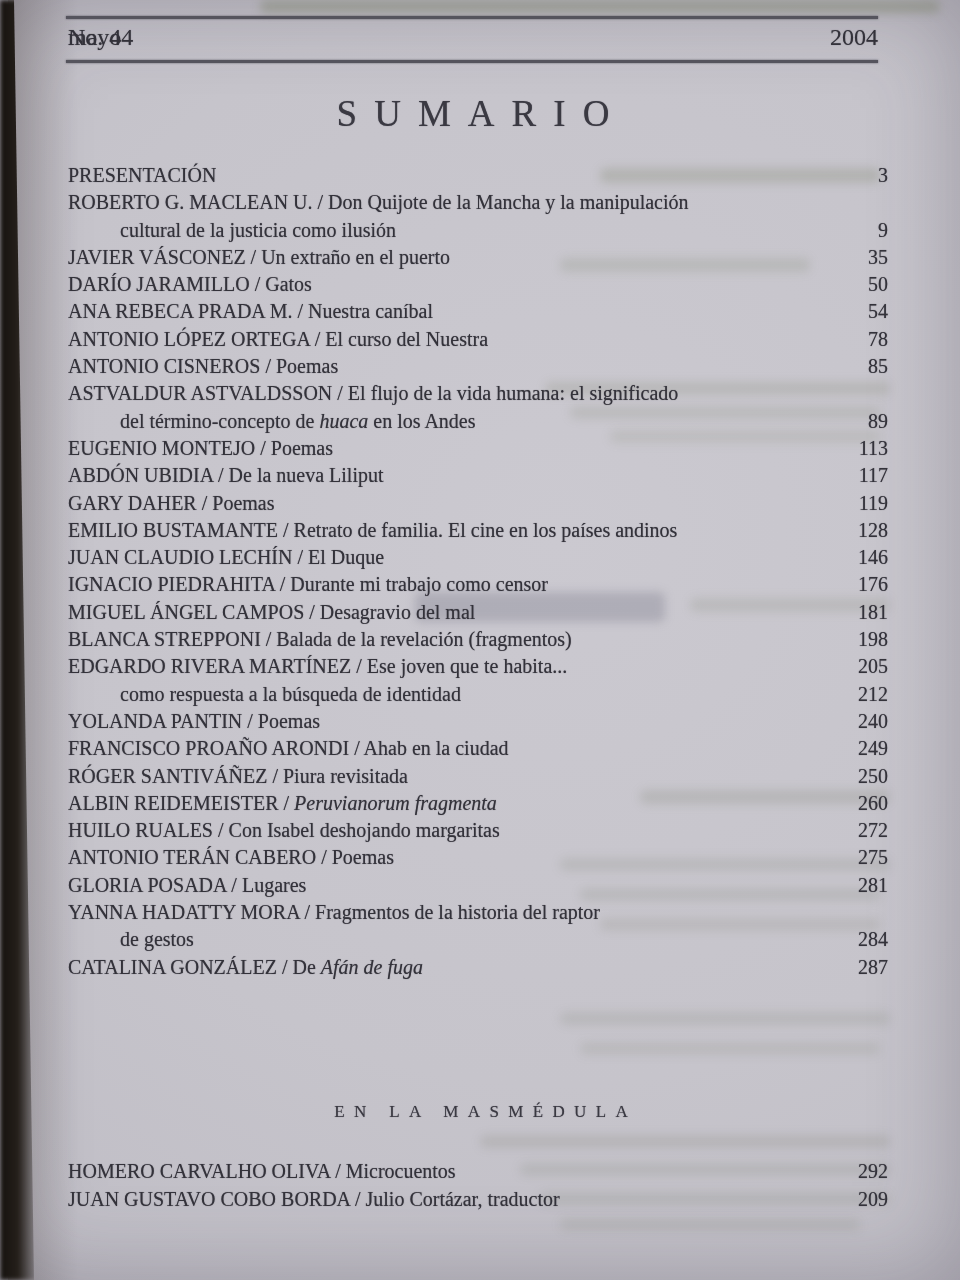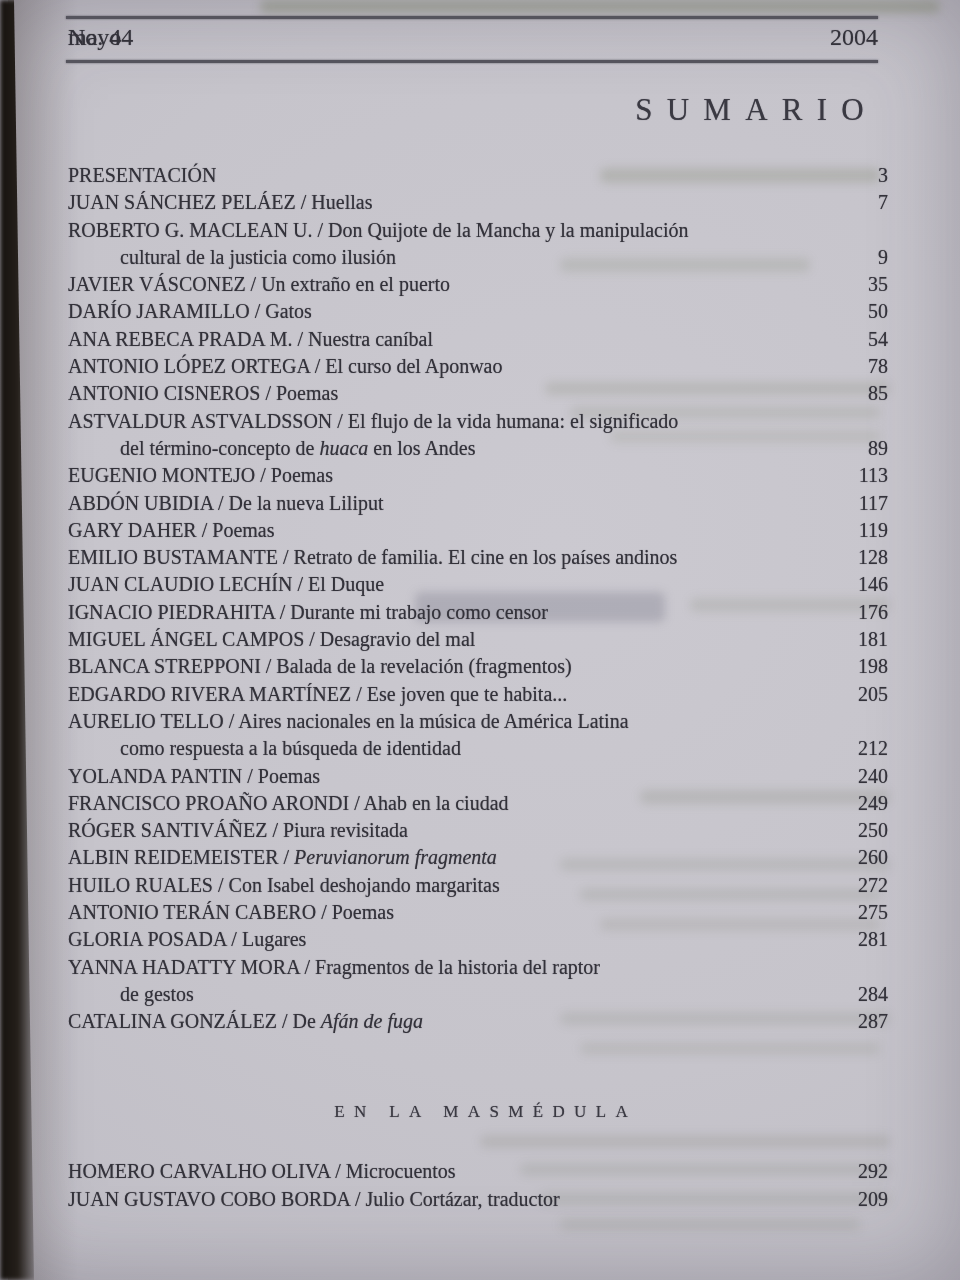--- a/index.html
+++ b/index.html
@@ -68,22 +68,22 @@
     font-size: 24px;
     text-shadow: 0 0 1px rgba(45,43,55,0.55);
     font-family: Liberation Serif, serif;
   }
   .header-row .mid { position: absolute; left: 0; right: 0; text-align: left; }
   .page-title {
     position: absolute;
     top: 92px;
     left: 0;
     width: 810px;
-    text-align: right;
-    font-size: 31px;
+    text-align: center;
+    font-size: 37px;
     font-weight: normal;
     letter-spacing: 0.46em;
     margin: 0;
     text-indent: 0.46em; 
     color: #3a3942;
     text-shadow: 0 0 1px rgba(48,46,58,0.6);
   }
   .toc {
     position: absolute;
     left: 0;
@@ -163,45 +163,41 @@
     <div class="rule bottom"></div>
 
     <h1 class="page-title">SUMARIO</h1>
 
     <div class="toc" id="toc-main">
         <div class="toc-line">
           <span class="toc-text"><span>PRESENTACIÓN</span></span>
           <span class="toc-page">3</span>
         </div>
         <div class="toc-line">
-          <span class="toc-text"><span>JUAN SÁNCHEZ PELÁEZ / Huellas</span></span>
-          <span class="toc-page">7</span>
-        </div>
-        <div class="toc-line">
           <span class="toc-text"><span>ROBERTO G. MACLEAN U. / Don Quijote de la Mancha y la manipulación</span></span>
           <span class="toc-page"></span>
         </div>
         <div class="toc-line indent">
           <span class="toc-text"><span>cultural de la justicia como ilusión</span></span>
           <span class="toc-page">9</span>
         </div>
         <div class="toc-line">
           <span class="toc-text"><span>JAVIER VÁSCONEZ / Un extraño en el puerto</span></span>
           <span class="toc-page">35</span>
         </div>
         <div class="toc-line">
           <span class="toc-text"><span>DARÍO JARAMILLO / Gatos</span></span>
           <span class="toc-page">50</span>
         </div>
         <div class="toc-line">
           <span class="toc-text"><span>ANA REBECA PRADA M. / Nuestra caníbal</span></span>
           <span class="toc-page">54</span>
         </div>
         <div class="toc-line">
-          <span class="toc-text"><span>ANTONIO LÓPEZ ORTEGA / El curso del Aponwao</span></span>
+          <span class="toc-text"><span>ANTONIO LÓPEZ ORTEGA / El curso del Nuestra</span></span>
           <span class="toc-page">78</span>
         </div>
         <div class="toc-line">
           <span class="toc-text"><span>ANTONIO CISNEROS / Poemas</span></span>
           <span class="toc-page">85</span>
         </div>
         <div class="toc-line">
           <span class="toc-text"><span>ASTVALDUR ASTVALDSSON / El flujo de la vida humana: el significado</span></span>
           <span class="toc-page"></span>
         </div>
@@ -238,24 +234,20 @@
           <span class="toc-page">181</span>
         </div>
         <div class="toc-line">
           <span class="toc-text"><span>BLANCA STREPPONI / Balada de la revelación (fragmentos)</span></span>
           <span class="toc-page">198</span>
         </div>
         <div class="toc-line">
           <span class="toc-text"><span>EDGARDO RIVERA MARTÍNEZ / Ese joven que te habita...</span></span>
           <span class="toc-page">205</span>
         </div>
-        <div class="toc-line">
-          <span class="toc-text"><span>AURELIO TELLO / Aires nacionales en la música de América Latina</span></span>
-          <span class="toc-page"></span>
-        </div>
         <div class="toc-line indent">
           <span class="toc-text"><span>como respuesta a la búsqueda de identidad</span></span>
           <span class="toc-page">212</span>
         </div>
         <div class="toc-line">
           <span class="toc-text"><span>YOLANDA PANTIN / Poemas</span></span>
           <span class="toc-page">240</span>
         </div>
         <div class="toc-line">
           <span class="toc-text"><span>FRANCISCO PROAÑO ARONDI / Ahab en la ciudad</span></span>

